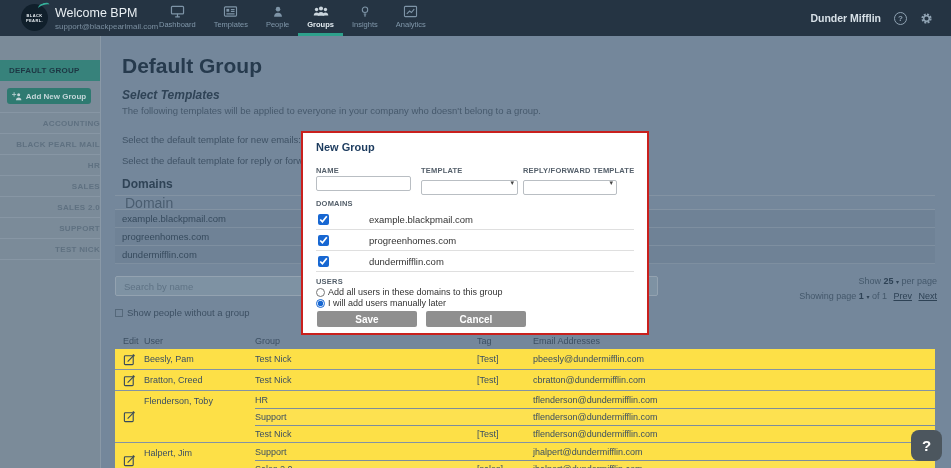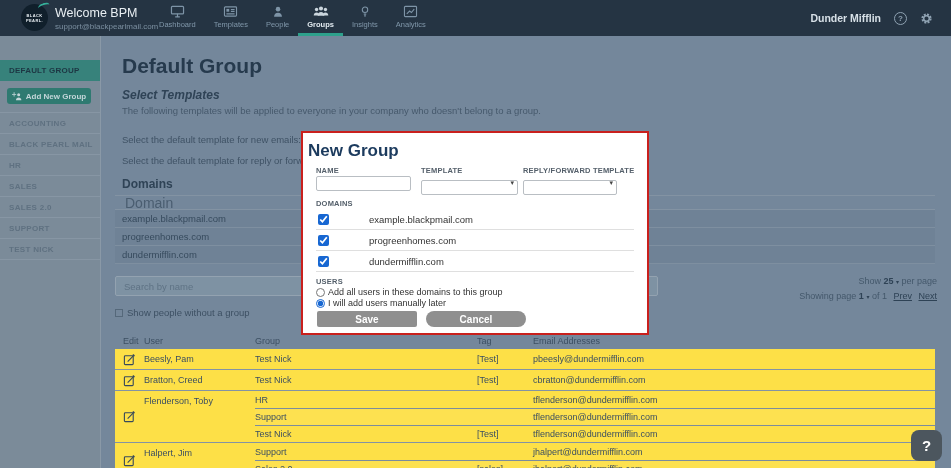--- a/index.html
+++ b/index.html
@@ -30,21 +30,21 @@
               font-size:8px; font-weight:bold; display:flex; align-items:center; justify-content:center; }
   .gear { color:#8FA2B2; }
 
   
   .sidebar { position:absolute; left:0; top:36px; width:101px; height:432px; background:#7B8B99; border-right:1px solid #8A99A7; }
   .side-active { margin-top:24px; height:21px; background:#37827B; color:#1D3643; font-size:8px; font-weight:bold;
                  letter-spacing:.2px; line-height:21px; padding-left:9px; }
   .add-btn { margin:7px 0 0 7px; width:84px; height:16px; background:#2F7A71; border:none; border-radius:3px;
              color:#C3D6D9; font-size:8px; font-weight:bold; display:flex; align-items:center; justify-content:center; gap:4px;
              font-family:"Liberation Sans", sans-serif; cursor:pointer; }
-  .side-list { margin-top:8px; border-top:1px solid #8796A4; }
+  .side-list { margin-top:8px; border-top:1px solid #8796A4;text-align:right; }
   .side-item { height:21px; line-height:21px; padding-left:9px; font-size:8px; font-weight:bold; letter-spacing:.3px;
                color:#5F7181; border-bottom:1px solid #8796A4; cursor:pointer; }
 
   
   .content { position:absolute; left:101px; top:36px; width:850px; height:432px; }
   .h1 { position:absolute; left:21px; top:18px; font-size:21px; font-weight:bold; color:#263A4D; }
   .h2 { font-size:12px; font-weight:bold; color:#2F4356; }
   .h2.st { position:absolute; left:21px; top:52px;font-style:italic; }
   .desc { position:absolute; left:21px; top:69px; font-size:9.5px; color:#46596C; }
   .lbl-new { position:absolute; left:21px; top:98px; font-size:9.5px; color:#3F5265; }
@@ -90,21 +90,21 @@
   .u-block.multi .u-name { padding-top:5px; }
 
   
   .help-fab { position:absolute; left:911px; top:430px; width:31px; height:31px; background:#4C565E; border-radius:8px;
               color:#FFFFFF; font-size:15px; font-weight:bold; display:flex; align-items:center; justify-content:center;
               z-index:20; cursor:pointer; }
 
   
   .modal { position:absolute; left:301px; top:131px; width:348px; height:204px; background:#FFFFFF;
            border:2px solid #C9201D; z-index:15; }
-  .m-title { position:absolute; left:5px; top:8px; font-size:17px; font-weight:bold; color:#1C3B5E; }
+  .m-title { position:absolute; left:13px; top:8px; font-size:11px; font-weight:bold; color:#1C3B5E; }
   .m-label { position:absolute; font-size:7.5px; font-weight:bold; color:#55606B; letter-spacing:.2px; }
   .m-input { position:absolute; height:15px; border:1px solid #B9BEC3; border-radius:2px; font-size:9px;
              padding-left:4px; font-family:"Liberation Sans", sans-serif; color:#333; }
   .sel-wrap { position:absolute; height:15px; }
   .sel-wrap select { width:100%; height:15px; border:1px solid #B9BEC3; border-radius:2px; background:#fff;
                      appearance:none; -webkit-appearance:none; font-size:9px; padding-left:4px;
                      font-family:"Liberation Sans", sans-serif; color:#333; }
   .sel-wrap .sel-caret { position:absolute; right:4px; top:3px; font-size:7px; color:#444; pointer-events:none; }
   .m-dom-row { position:absolute; left:13px; width:318px; height:21px; display:flex; align-items:center;
                border-bottom:1px solid #DFDFDF; font-size:9.5px; color:#333; }
@@ -384,16 +384,16 @@
   <label class="m-radio" style="top:154px;">
     <input type="radio" name="userMode" style="">
     <span>Add all users in these domains to this group</span>
   </label>
   <label class="m-radio" style="top:165px;">
     <input type="radio" name="userMode" checked="" style="">
     <span>I will add users manually later</span>
   </label>
 
   <button class="m-btn" style="left:14px;">Save</button>
-  <button class="m-btn" style="left:123px;border-radius:8px;">Cancel</button>
+  <button class="m-btn" style="left:123px;">Cancel</button>
 </div>
 
 <div class="help-fab">?</div>
 
 </body></html>

